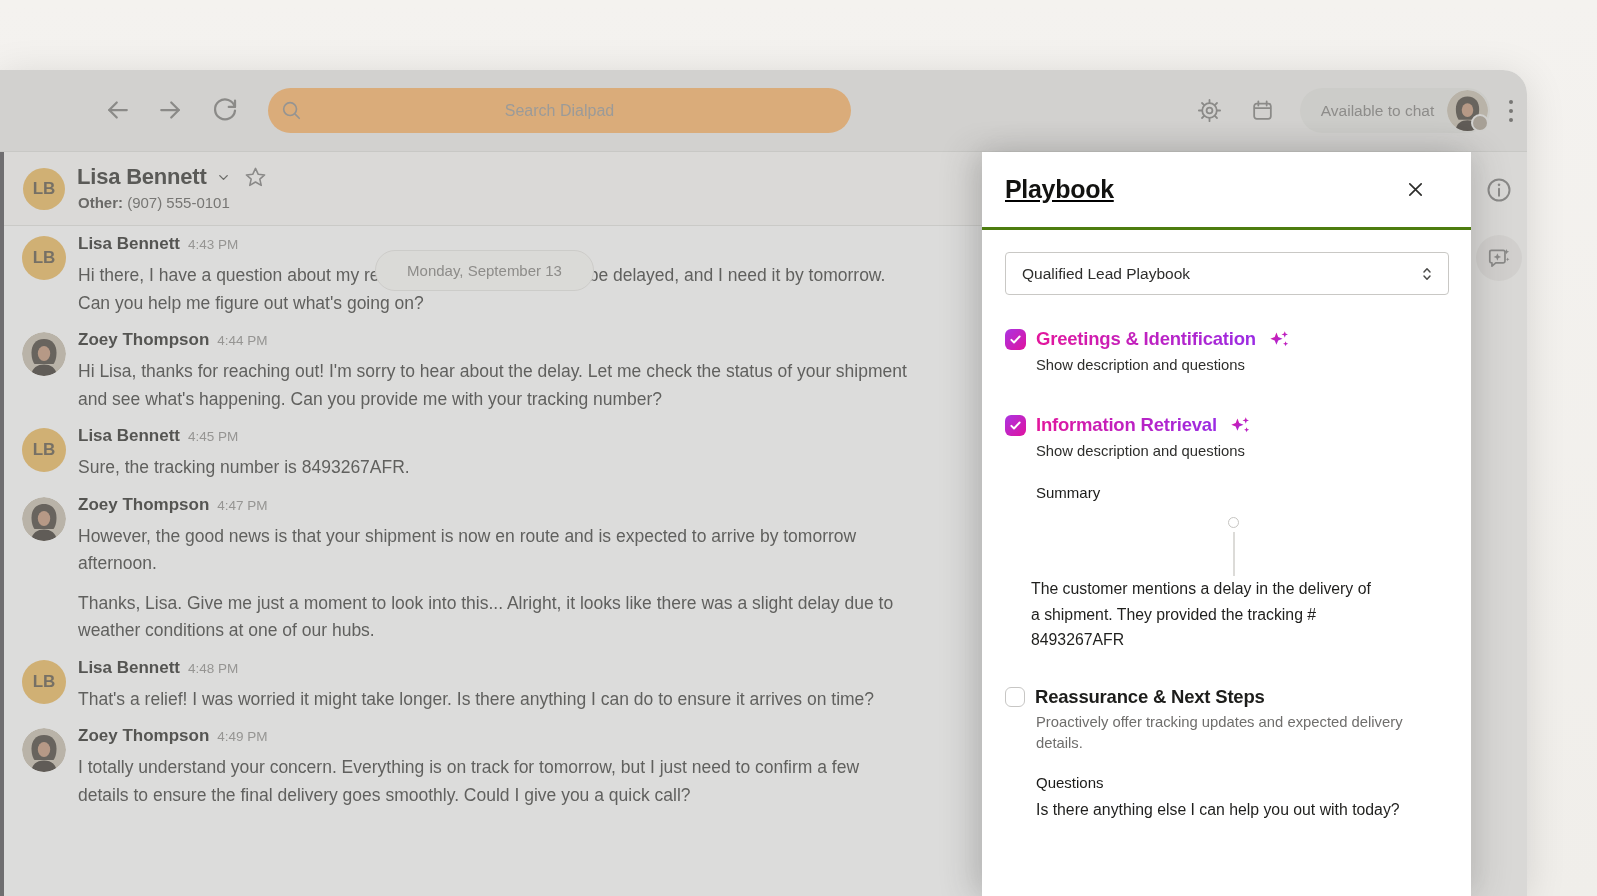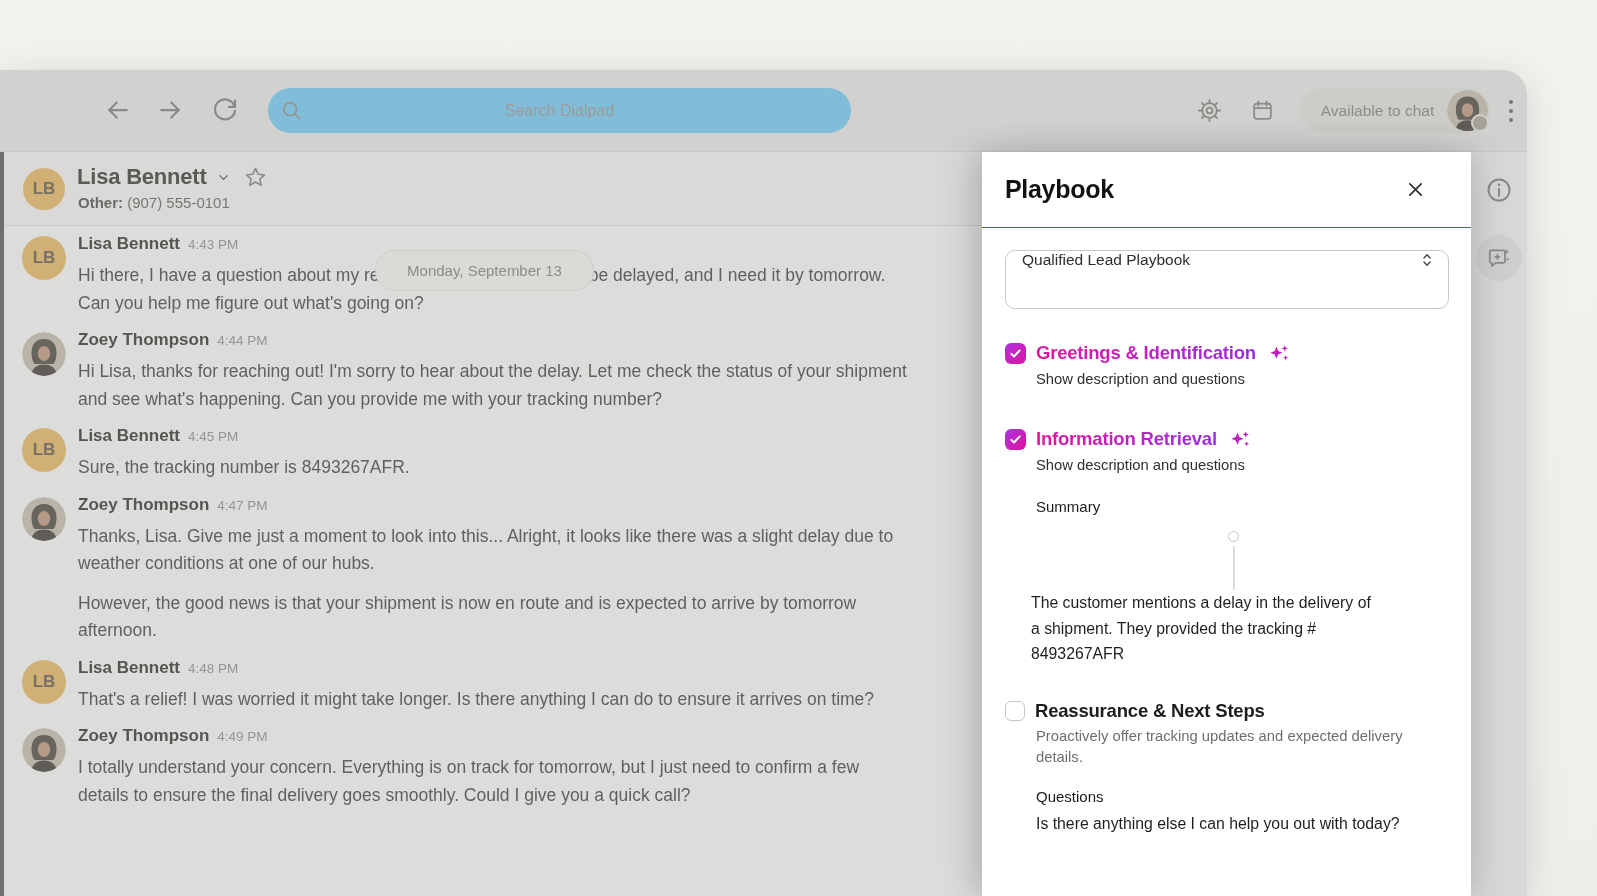--- a/index.html
+++ b/index.html
@@ -11,21 +11,21 @@
   }
   .window{
     position:absolute;left:0;top:70px;width:1527px;height:826px;
     background:#fbfaf9;border-radius:0 24px 0 0;
     box-shadow:0 6px 40px rgba(0,0,0,.12);
   }
   
   .toolbar{position:absolute;left:0;top:0;width:100%;height:81px;background:#f1f0ee;border-bottom:1px solid #e3e2e0;border-radius:0 24px 0 0;}
   .nav-btn{position:absolute;top:25px;width:30px;height:30px;color:#8b8a88;cursor:pointer;}
   .nav-btn svg{width:30px;height:30px;}
-  .search-bar{position:absolute;left:268px;top:18px;width:583px;height:45px;border-radius:23px;background:#7dd3fc;display:flex;align-items:center;}
+  .search-bar{position:absolute;left:268px;top:18px;width:583px;height:45px;border-radius:23px;background:#fdba74;display:flex;align-items:center;}
   .search-bar .s-icon{position:absolute;left:12px;top:11px;width:22px;height:22px;color:#9a9997;}
   .search-bar input{flex:1;border:none;background:transparent;outline:none;text-align:center;font-size:16px;color:#6e6d6b;font-family:inherit;}
   .search-bar input::placeholder{color:#a3a2a0;}
   .tb-icon{position:absolute;top:28px;width:25px;height:25px;color:#8b8a88;cursor:pointer;}
   .tb-icon svg{width:25px;height:25px;}
   .status-pill{position:absolute;left:1300px;top:18px;width:190px;height:45px;border-radius:23px;background:#e9e8e5;display:flex;align-items:center;cursor:pointer;}
   .status-pill .label{flex:1;text-align:center;font-size:15.5px;color:#8e8d8b;padding-left:8px;}
   .pill-avatar{position:relative;width:41px;height:41px;margin-right:2px;flex:none;}
   .pill-avatar .dot{position:absolute;right:-1px;bottom:-1px;width:14px;height:14px;border-radius:50%;background:#b3aa9d;border:2.5px solid #efeeec;}
   .kebab{position:absolute;left:1502px;top:26px;width:18px;height:30px;color:#6f6e6c;cursor:pointer;}
@@ -56,25 +56,25 @@
   .overlay{position:absolute;inset:0;background:rgba(140,139,135,.30);z-index:50;border-radius:0 24px 0 0;}
   
   .rail{position:absolute;right:0;top:82px;width:56px;bottom:0;background:#fbfaf8;}
   .rail-btn{position:absolute;left:14px;width:28px;height:28px;color:#8a8988;cursor:pointer;}
   .rail-btn svg{width:28px;height:28px;}
   .rail-circle{position:absolute;left:5px;top:83px;width:46px;height:46px;border-radius:50%;background:#efedeb;display:flex;align-items:center;justify-content:center;color:#8a8988;cursor:pointer;}
   .rail-circle svg{width:26px;height:26px;}
   
   .panel{position:absolute;left:982px;top:82px;width:489px;bottom:0;background:#ffffff;z-index:100;
     box-shadow:-12px 0 30px rgba(60,60,60,.20),12px 0 30px rgba(60,60,60,.12);}
-  .panel-header{height:75px;display:flex;align-items:center;justify-content:space-between;padding:0 45px 0 23px;border-bottom:1px solid #4d7c0f;}
+  .panel-header{height:75px;display:flex;align-items:center;justify-content:space-between;padding:0 45px 0 23px;border-bottom:3px solid #4d7c0f;text-decoration:underline;}
   .panel-title{font-size:25px;font-weight:800;color:#121210;letter-spacing:-.3px;}
   .panel-close{width:21px;height:21px;color:#2d2d2b;cursor:pointer;}
   .panel-body{padding:22px 22px 0 23px;}
-  .pb-select{height:41px;border:1px solid #c9c8c5;border-radius:10px;display:flex;justify-content:space-between;padding:0 12px 16px 16px;margin-bottom:33px;cursor:pointer;background:#fff;}
+  .pb-select{height:41px;border:1px solid #c9c8c5;border-radius:4px;display:flex;align-items:center;justify-content:space-between;padding:0 12px 0 16px;margin-bottom:33px;cursor:pointer;background:#fff;}
   .pb-select .val{font-size:15.5px;color:#2e2e2c;}
   .pb-select .updown{width:18px;height:18px;color:#4c4c4a;}
   .sec-row{display:flex;align-items:flex-start;gap:10px;}
   .cb{width:21px;height:21px;border-radius:6px;flex:none;margin-top:1px;cursor:pointer;display:flex;align-items:center;justify-content:center;}
   .cb.checked{background:linear-gradient(135deg,#ab34e2 0%,#e0129e 100%);}
   .cb.unchecked{background:#fff;border:1.5px solid #c7c6c4;width:18px;height:18px;}
   .cb svg{width:15px;height:15px;}
   .sec-title{font-size:18.5px;font-weight:700;letter-spacing:-.2px;}
   .sec-title.grad{background:linear-gradient(90deg,#e3169c 0%,#9a2ce4 100%);-webkit-background-clip:text;background-clip:text;color:transparent;}
   .sec-title.plain{color:#1d1d1b;}
@@ -253,22 +253,22 @@
               <ellipse cx="22" cy="21.5" rx="6.2" ry="7.4" fill="#c9a086"></ellipse>
               <path d="M9 44c1-8.5 6.5-11.5 13-11.5S34 35.5 35 44z" fill="#4e4842"></path>
             </g>
           </svg>
       </div>
       <div class="msg-head">
         <span class="msg-name">Zoey Thompson</span>
         <span class="msg-time">4:47 PM</span>
       </div>
       <div class="msg-text">
+        <p>However, the good news is that your shipment is now en route and is expected to arrive by tomorrow afternoon.</p>
         <p>Thanks, Lisa. Give me just a moment to look into this... Alright, it looks like there was a slight delay due to weather conditions at one of our hubs.</p>
-        <p>However, the good news is that your shipment is now en route and is expected to arrive by tomorrow afternoon.</p>
       </div>
     </div>
 
     <div class="msg">
       <div class="avatar avatar-initials">LB</div>
       <div class="msg-head">
         <span class="msg-name">Lisa Bennett</span>
         <span class="msg-time">4:48 PM</span>
       </div>
       <div class="msg-text">

